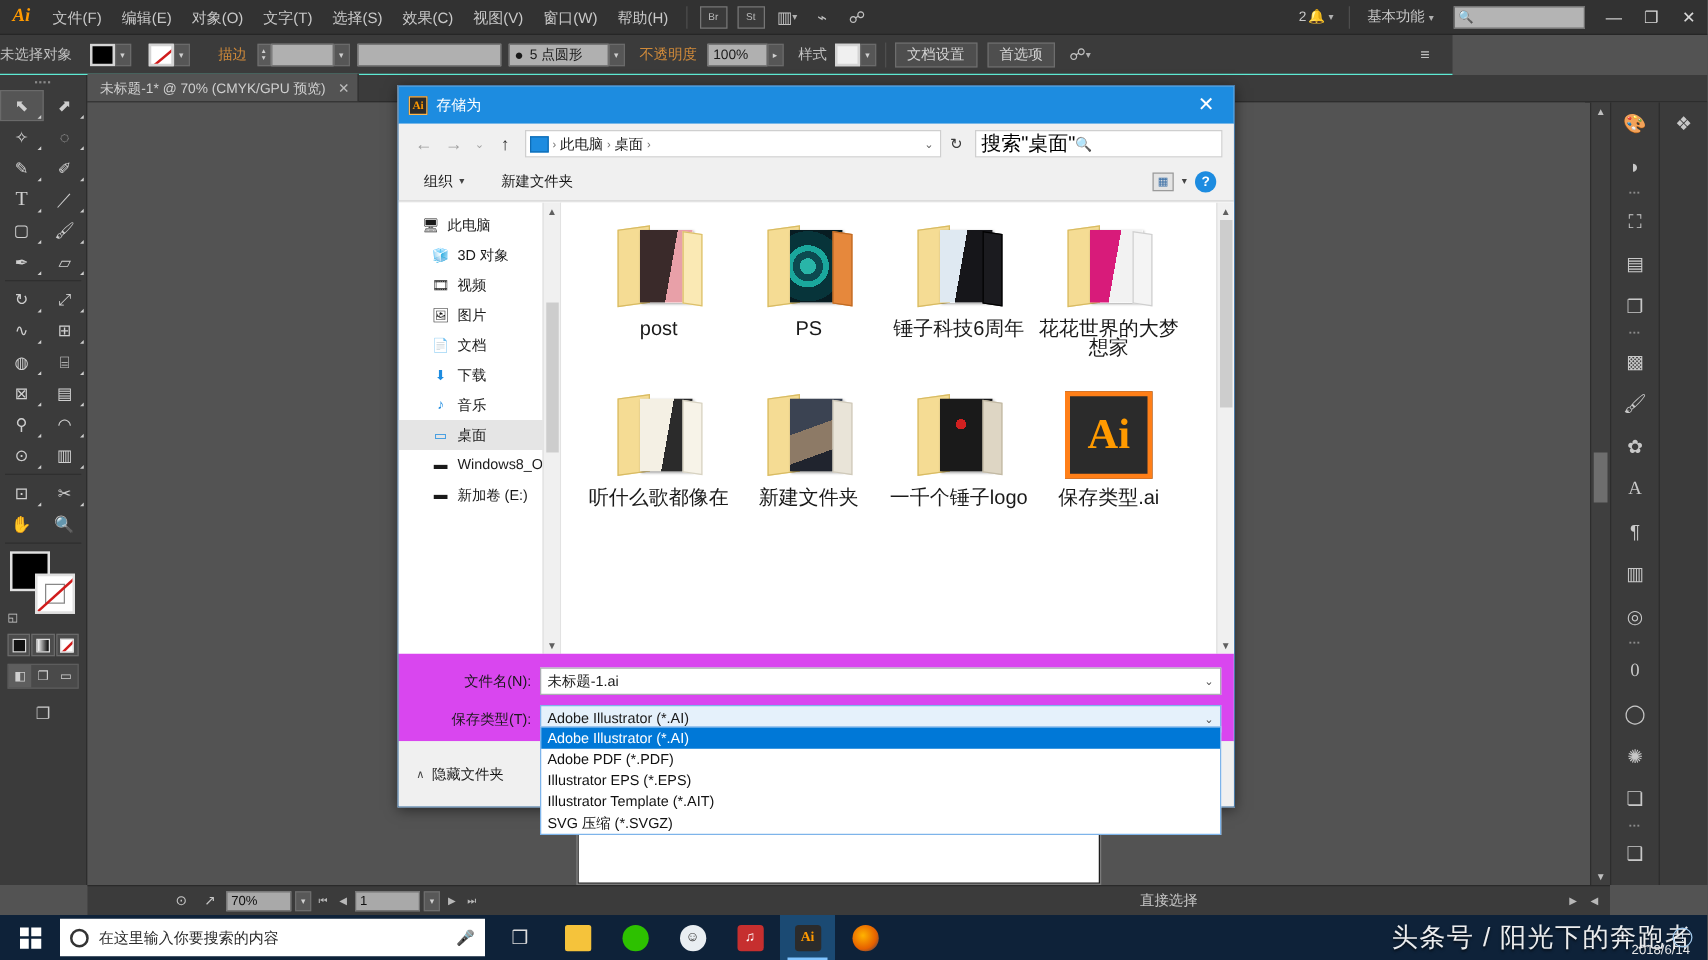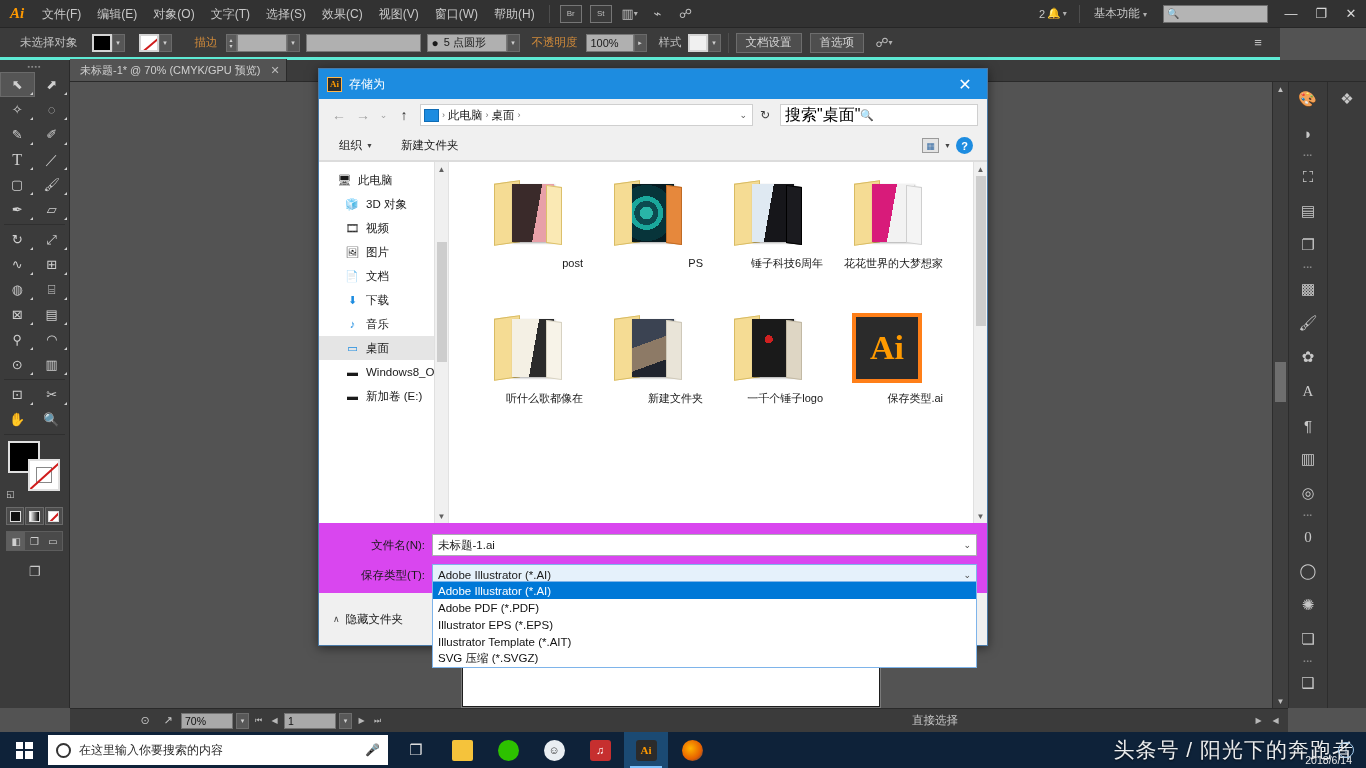--- a/index.html
+++ b/index.html
@@ -42,23 +42,23 @@
   .searchbox {
     width:105px; height:18px; background:#b4b4b4; border:1px solid #6e6e6e;
     display:flex; align-items:center; padding-left:3px; margin:0 8px;
   }
   .searchbox .mag { font-size:10px; color:#3a3a3a; }
   .wctrl { width:30px; height:28px; display:flex; align-items:center; justify-content:center;
            color:#d8d8d8; font-size:13px; }
 
   
   .controlbar {
-    position:absolute; left:0; top:28px; width:1280px; height:32px;
-    background:#3b3b3b; border-bottom:3px solid #5eead4;
-    display:flex; align-items:center; padding-left:20px; gap:0;
+    position:absolute; left:0; top:28px; width:1162px; height:32px;
+    background:#3b3b3b; border-bottom:1px solid #5eead4;
+    display:flex; align-items:center; padding-left:0; gap:0;
   }
   .cb-label { color:#c0c0c0; font-size:11.5px; white-space:nowrap; }
   .cb-label.orange { color:#d08a3a; }
   .swatch-grp { display:flex; align-items:center; margin-left:14px; }
   .swatch {
     width:20px; height:18px; border:2px solid #d4d4d4; background:#000;
   }
   .swatch.stroke { background:#fff; position:relative; overflow:hidden;}
   .swatch.stroke:after{
     content:""; position:absolute; left:-3px; top:7px; width:28px; height:2px;
@@ -243,21 +243,21 @@
   .treescroll .tthumb { position:absolute; left:2px; top:80px; width:10px; height:120px; background:#cdcdcd; }
   .treescroll .ta.bot { position:absolute; bottom:0; width:100%;}
 
   .filesarea { flex:1; position:relative; overflow:hidden; background:#fff; }
   .filegrid { display:flex; flex-wrap:wrap; padding:8px 0 0 18px; }
   .filecell {
     width:120px; height:135px; display:flex; flex-direction:column; align-items:center;
     padding-top:6px;
   }
   .fthumb { width:78px; height:74px; position:relative; }
-  .fname { font-size:11px; color:#1a1a1a; text-align:right; line-height:15px; margin-top:6px;
+  .fname { font-size:16px; color:#1a1a1a; text-align:center; line-height:15px; margin-top:6px;
            width:112px; word-break:break-all;}
   .filescroll {
     position:absolute; right:0; top:0; width:14px; height:100%; background:#f0f0f0; border-left:1px solid #e0e0e0;
   }
   .filescroll .fa { height:14px; display:flex; align-items:center; justify-content:center; color:#606060; font-size:8px;}
   .filescroll .fthumbbar { position:absolute; left:2px; top:14px; width:10px; height:150px; background:#cdcdcd;}
   .filescroll .fa.bot { position:absolute; bottom:0; width:100%;}
 
   
   .folder { position:absolute; left:0; top:4px; width:78px; height:68px; }

